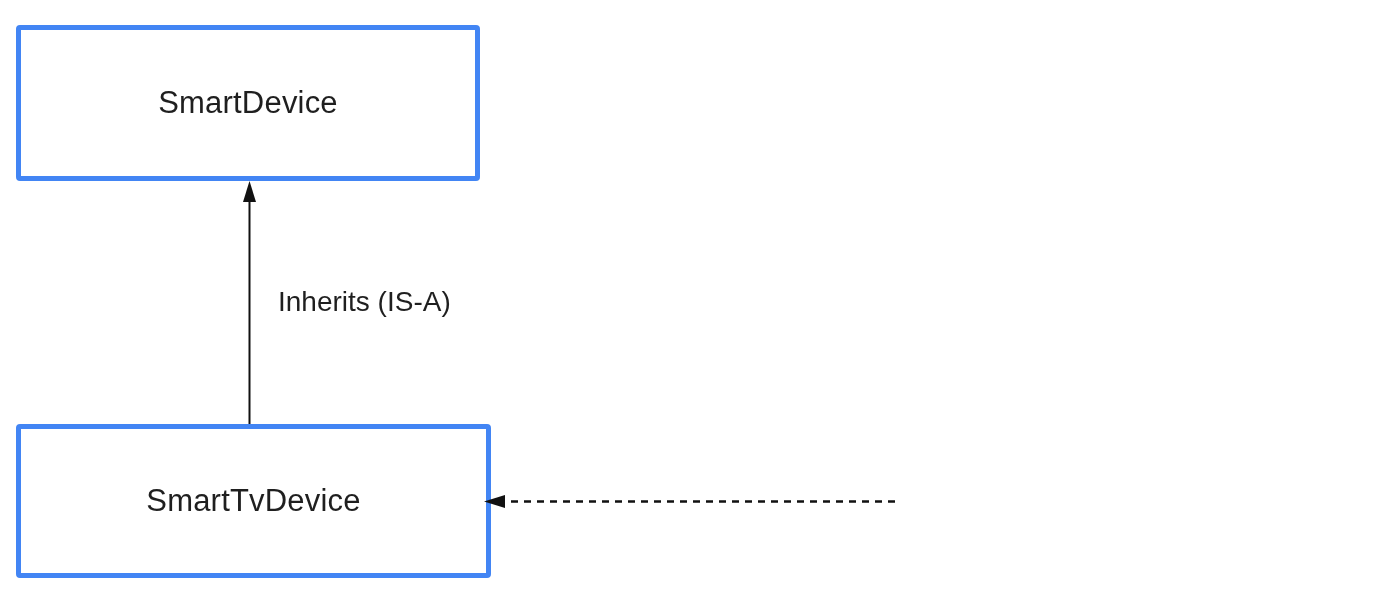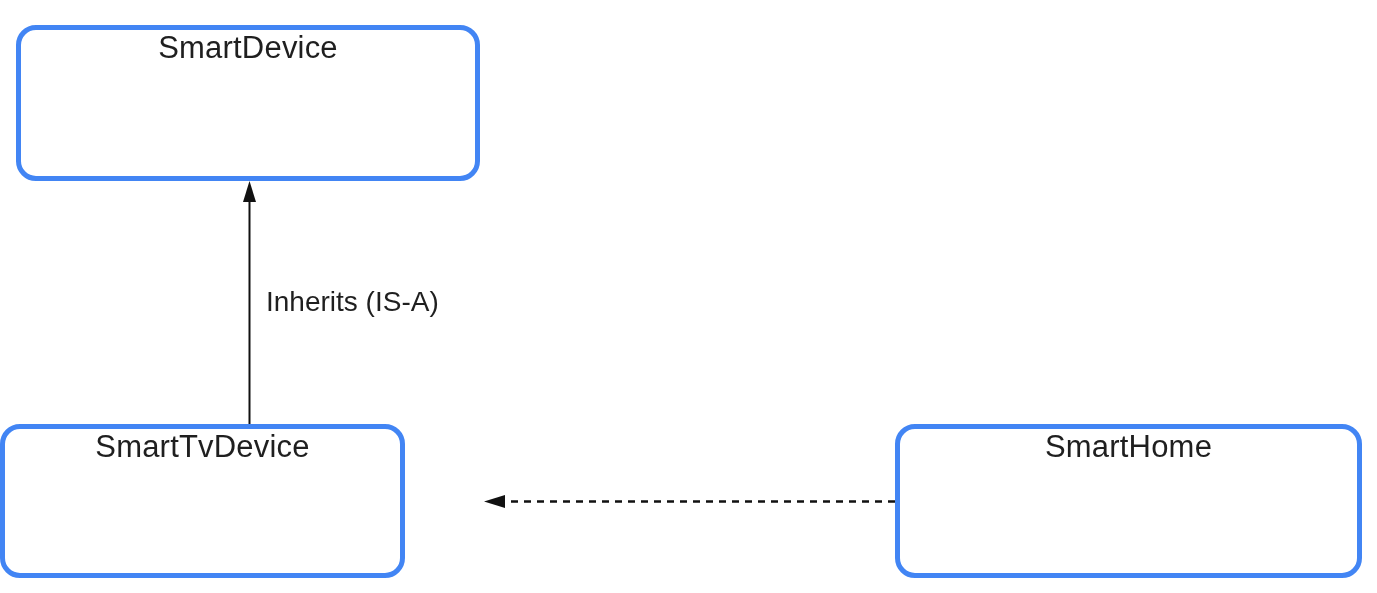--- a/index.html
+++ b/index.html
@@ -13,33 +13,34 @@
     width: 1377px;
     height: 593px;
     background: var(--canvas-bg, #ffffff);
     overflow: hidden;
   }
   .node {
     position: absolute;
     box-sizing: border-box;
     background: var(--node-bg, #ffffff);
     border: 5px solid var(--node-border, #4285f4);
-    border-radius: 20px;
+    border-radius: 4px;
     display: flex;
+    align-items: center;
     justify-content: center;
   }
   .node-label {
     font-size: 31px;
     font-weight: 500;
     color: var(--text-color, #1f1f1f);
     letter-spacing: 0.2px;
     white-space: nowrap;
   }
   #node-smart-device   { left: 16px;  top: 25px;  width: 464px; height: 156px; }
-  #node-smart-tv-device{ left: 0;  top: 424px; width: 405px; height: 154px; }
+  #node-smart-tv-device{ left: 16px;  top: 424px; width: 475px; height: 154px; }
   #node-smart-home     { left: 895px; top: 424px; width: 467px; height: 154px; }
 
   .edges {
     position: absolute;
     left: 0;
     top: 0;
     pointer-events: none;
   }
   .solid-line {
     stroke: var(--arrow-color, #111111);
@@ -56,21 +57,21 @@
     fill: var(--arrow-color, #111111);
     stroke: none;
   }
   .edge-label {
     position: absolute;
     font-size: 28px;
     color: var(--text-color, #1f1f1f);
     white-space: nowrap;
   }
   #label-inherits {
-    left: 266px;
+    left: 278px;
     top: 286px;
   }
   #label-has-a {
     left: 688px;
     top: 454px;
     transform: translateX(-50%);
   }
 </style>
 </head>
 <body>
@@ -78,23 +79,20 @@
 <div class="canvas">
 
   <div class="node" id="node-smart-device">
     <span class="node-label">SmartDevice</span>
   </div>
 
   <div class="node" id="node-smart-tv-device">
     <span class="node-label">SmartTvDevice</span>
   </div>
 
-  <div class="node" id="node-smart-home">
-    <span class="node-label">SmartHome</span>
-  </div>
 
   <svg class="edges" width="1377" height="593" viewBox="0 0 1377 593">
 
     <g>
       <line class="solid-line" x1="249.5" y1="424" x2="249.5" y2="198"></line>
       <polygon class="arrow-head" points="249.5,181 243,202 256,202"></polygon>
     </g>
 
     <g>
       <line class="dashed-line" x1="895" y1="501.5" x2="503" y2="501.5"></line>

